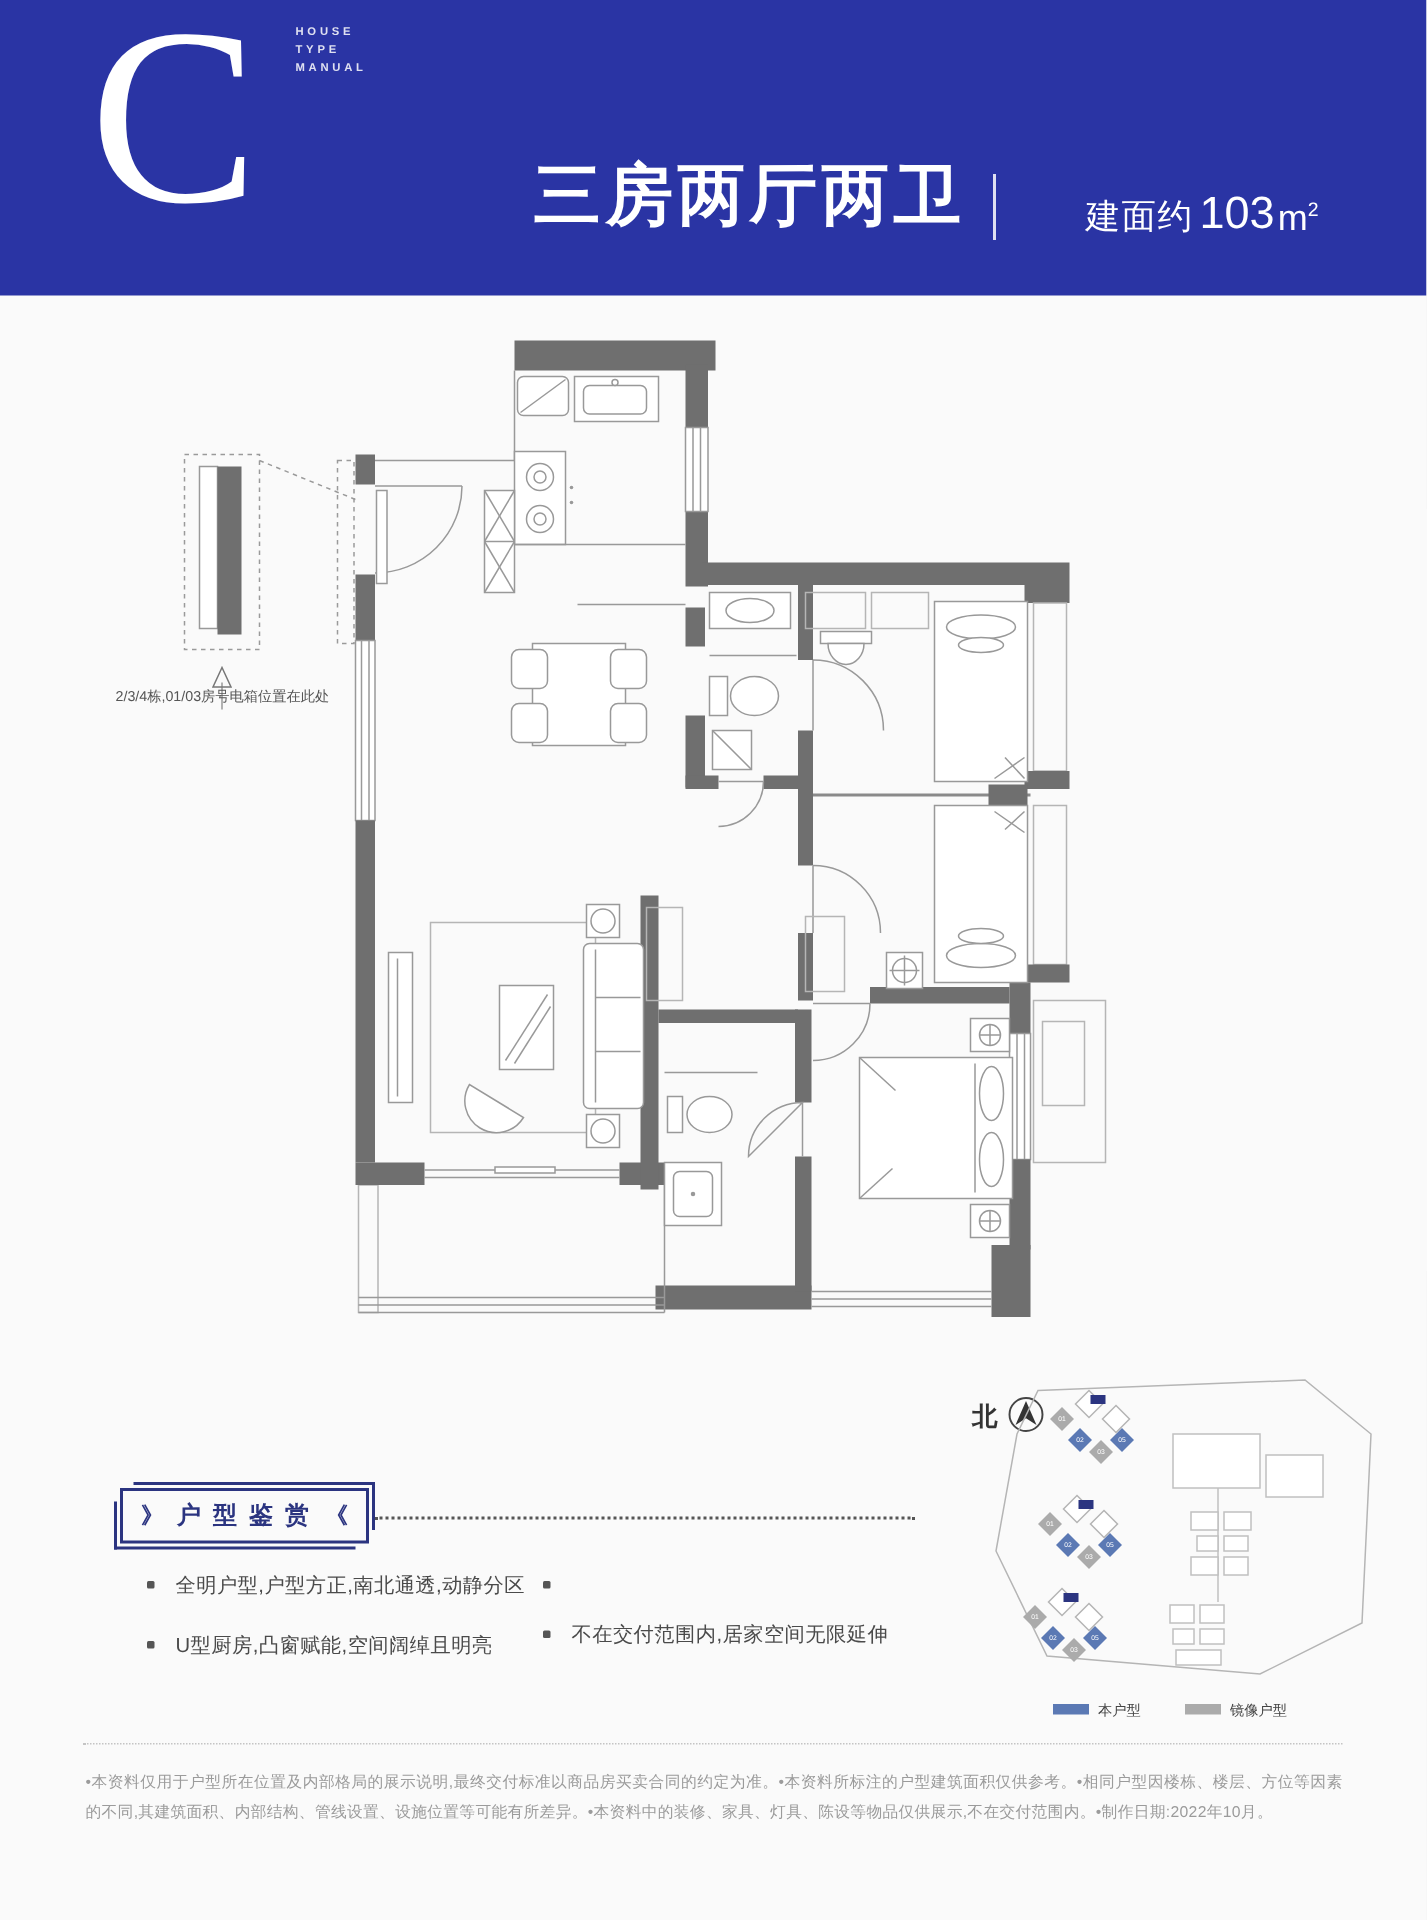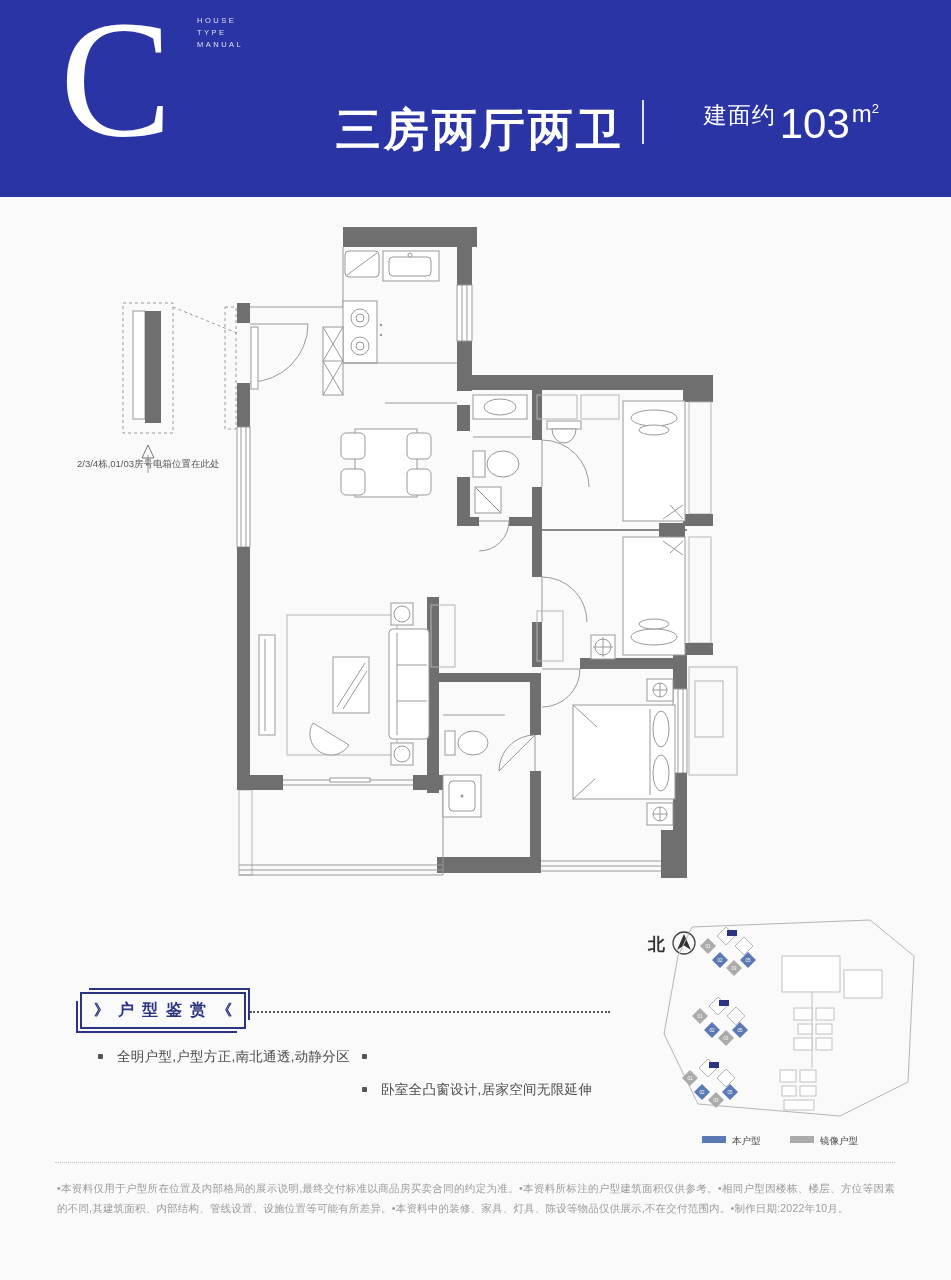--- a/index.html
+++ b/index.html
@@ -2,26 +2,26 @@
 <html><head>
 <meta charset="utf-8">
 <style>
   html,body{margin:0;padding:0;}
   body{width:951px;height:1280px;background:#ededee;font-family:"Liberation Sans",sans-serif;}
   .page{position:relative;width:951px;height:1280px;background:#fafafa;overflow:hidden;}
 
   
   .header{position:absolute;left:0;top:0;width:951px;height:197px;background:#2a34a4;}
   .big-letter{position:absolute;left:60px;top:-14px;color:#fff;font-family:"Liberation Serif","DejaVu Serif",serif;font-size:168px;line-height:1.1;font-weight:400;}
-  .manual-label{position:absolute;left:197px;top:15px;color:rgba(255,255,255,.85);font-size:7.5px;font-weight:normal;letter-spacing:2.5px;line-height:1.6;}
-  .title-block{position:absolute;right:72px;top:100px;display:flex;align-items:flex-start;color:#fff;}
+  .manual-label{position:absolute;left:197px;top:15px;color:rgba(255,255,255,.85);font-size:7.5px;font-weight:bold;letter-spacing:2.5px;line-height:1.6;}
+  .title-block{position:absolute;right:72px;top:100px;display:flex;align-items:flex-end;color:#fff;}
   .main-title{font-size:45px;font-weight:bold;letter-spacing:3px;}
   .title-divider{width:2px;height:44px;background:rgba(255,255,255,.85);margin:0 16px 0 18px;}
   .area-prefix{font-size:23px;font-weight:500;letter-spacing:1px;margin-left:44px;}
-  .area-value{font-size:42px;font-weight:500;margin:0 2px 0 4px;}
+  .area-value{font-size:30px;font-weight:500;margin:0 2px 0 4px;}
   .area-unit{font-size:24px;font-weight:500;}
   .area-sup{font-size:13px;vertical-align:9px;}
 
   
   .plan-wrap{position:absolute;left:75px;top:215px;width:680px;height:700px;}
   .plan-wrap svg{display:block;}
 
   
   .badge{position:absolute;left:80px;top:992px;border:2px solid #2b3480;background:#fafafa;padding:6px 12px;display:flex;align-items:center;gap:9px;color:#2b3480;}
   .badge::before{content:"";position:absolute;left:7px;top:-6px;right:-6px;bottom:7px;border-top:2px solid #2b3480;border-right:2px solid #2b3480;pointer-events:none;}
@@ -359,28 +359,32 @@
     <span class="chev">《</span>
   </div>
   <div class="badge-line"></div>
 
   <div class="features">
     <div class="feat-col left">
       <div class="feat-item">
           <span class="dot"></span>
           <span>全明户型,户型方正,南北通透,动静分区</span>
         </div>
+      <div class="feat-item">
+          <span class="dot"></span>
+          <span>U型厨房,凸窗赋能,空间阔绰且明亮</span>
+        </div>
     </div>
     <div class="feat-col right">
       <div class="feat-item">
           <span class="dot"></span>
         </div>
       <div class="feat-item">
           <span class="dot"></span>
-          <span>卧室全凸窗设计,居家空间无限延伸</span>
+          <span>不在交付范围内,居家空间无限延伸</span>
         </div>
     </div>
   </div>
 
   <div class="siteplan">
   <svg width="292" height="250" viewBox="0 0 292 250">
     <g>
       <text x="16" y="38" font-size="17" fill="#333" font-weight="bold">北</text>
       <circle cx="52" cy="31" r="11" fill="none" stroke="#444" stroke-width="1.3"></circle>
       <polygon points="52,22 45,38 52,33.5 59,38" fill="#333"></polygon>

